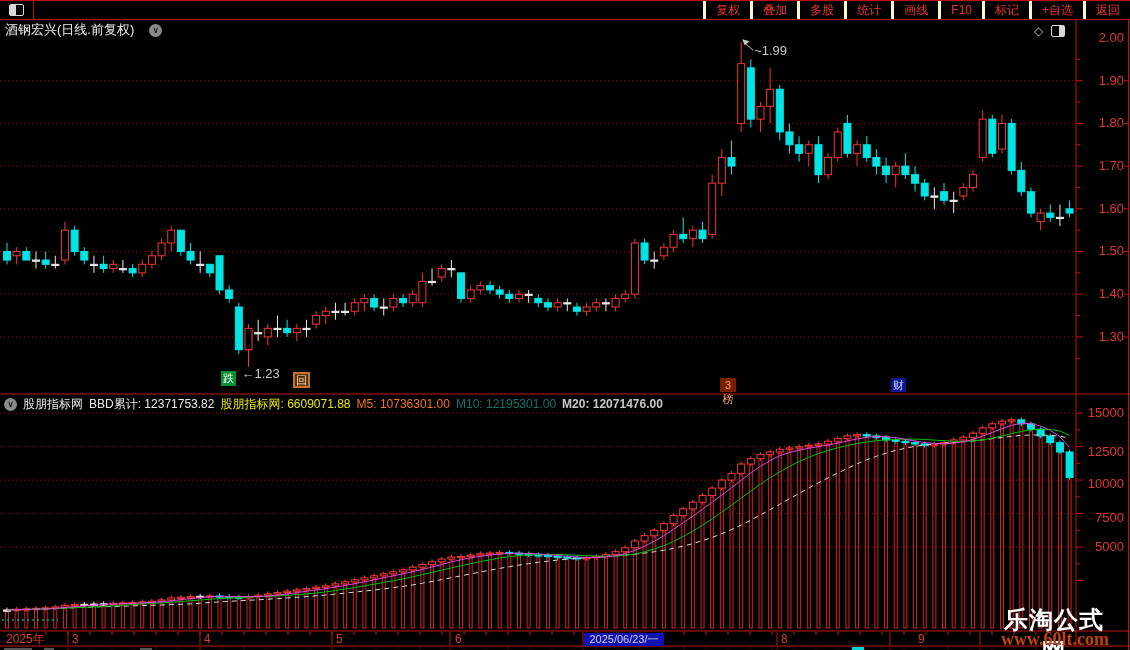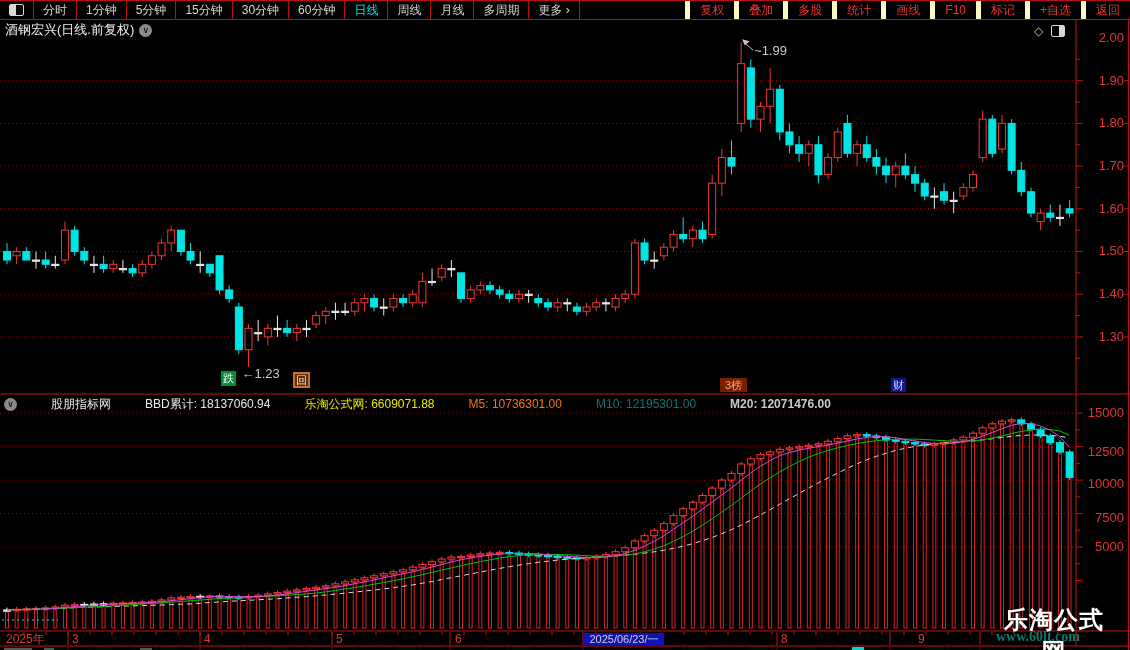--- a/index.html
+++ b/index.html
@@ -7,73 +7,60 @@
        font-family:"Liberation Sans","DejaVu Sans",sans-serif;}
   .abs{position:absolute;}
   
   #menubar{left:0;top:0;width:1130px;height:18px;background:#000;
     border-top:1px solid #b51111;border-bottom:1px solid #b51111;
     display:flex;align-items:center;font-size:12px;color:#d6d6d6;}
   .mcell{height:18px;display:flex;align-items:center;padding:0 9px;
     border-right:1px solid #b51111;white-space:nowrap;cursor:default;}
   .mcell.active{color:#00e8e8;}
   .mright{margin-left:auto;display:flex;}
-  .mright .mcell{color:#ee3333;border-left:5px solid #fef9c3;border-right:none;padding:0 10px;}
+  .mright .mcell{color:#ee3333;border-left:3px solid #fef9c3;border-right:none;padding:0 10px;}
   #app-icon{width:13px;height:10px;border:1px solid #d8d8d8;border-radius:2px;position:relative;}
   #app-icon::after{content:"";position:absolute;left:0;top:0;width:6px;height:10px;background:#d8d8d8;}
   
-  #title-row{left:5px;top:21px;color:#eeeeee;font-size:13px;display:flex;align-items:center;gap:5px;}
+  #title-row{left:5px;top:21px;color:#eeeeee;font-size:13px;display:flex;align-items:center;gap:15px;}
   .chev-circle{width:13px;height:13px;border-radius:50%;background:#8a8a8a;color:#000;
     font-size:9px;line-height:13px;text-align:center;}
   
   #corner-icons{left:1034px;top:24px;display:flex;gap:8px;align-items:center;}
   #diamond-icon{color:#b8b8b8;font-size:12px;}
   #panel-icon{width:12px;height:10px;border:1px solid #d8d8d8;border-radius:2px;position:relative;}
   #panel-icon::after{content:"";position:absolute;right:0;top:0;width:5px;height:10px;background:#d8d8d8;}
   
   #ind-header{left:0;top:396px;width:1076px;height:16px;display:flex;align-items:center;
     gap:6px;font-size:12px;padding-left:4px;}
-  #ind-header .fld{white-space:nowrap;margin-left:28px;}
+  #ind-header .fld{white-space:nowrap;}
   .f-white{color:#e8e8e8;} .f-yellow{color:#e8e800;} .f-magenta{color:#f97316;}
   .f-green{color:#0f766e;} .f-gray{color:#c8c8c8;font-weight:bold;}
   
   .chip{position:absolute;text-align:center;font-size:11px;line-height:14px;}
   #chip-die{left:221px;top:371px;width:15px;height:15px;line-height:15px;background:#009030;color:#fff;}
   #chip-hui{left:293px;top:372px;width:13px;height:12px;line-height:12px;background:#5a2e08;
     border:2px solid #c87030;color:#ffe3b3;}
-  #chip-bang{left:720px;top:378px;width:27px;height:14px;background:#7a1e00;color:#ffa478;}
+  #chip-bang{left:720px;top:378px;width:16px;height:14px;background:#7a1e00;color:#ffa478;}
   #chip-cai{left:891px;top:378px;width:15px;height:14px;background:#0d1690;color:#d2d8ff;}
   #date-chip{left:584px;top:633px;width:80px;height:13px;background:#1212b4;color:#cfcfcf;
     font-size:11px;line-height:13px;text-align:center;position:absolute;}
   
   #wm1{left:992px;top:604px;width:124px;color:#fff;font-size:24px;font-weight:bold;
     letter-spacing:1px;text-align:center;}
-  #wm2{left:996px;top:629px;width:118px;color:#0f766e;font-size:14px;font-weight:bold;
-    font-family:"Liberation Serif","DejaVu Serif",serif;text-align:left;}
+  #wm2{left:996px;top:629px;width:118px;color:#c2410c;font-size:18px;font-weight:bold;
+    font-family:"Liberation Serif","DejaVu Serif",serif;text-align:center;}
   svg{position:absolute;left:0;top:0;pointer-events:none;}
 </style>
 </head>
 <body>
 
 <div id="menubar" class="abs">
   <div class="mcell">
       <div id="app-icon"></div>
-    </div>
-  <div id="menu-left" style="display:flex;">
-      <div class="mcell">分时</div>
-      <div class="mcell">1分钟</div>
-      <div class="mcell">5分钟</div>
-      <div class="mcell">15分钟</div>
-      <div class="mcell">30分钟</div>
-      <div class="mcell">60分钟</div>
-      <div class="mcell active">日线</div>
-      <div class="mcell">周线</div>
-      <div class="mcell">月线</div>
-      <div class="mcell">多周期</div>
-      <div class="mcell">更多 ›</div>
     </div>
   <div class="mright" id="menu-right">
       <div class="mcell">复权</div>
       <div class="mcell">叠加</div>
       <div class="mcell">多股</div>
       <div class="mcell">统计</div>
       <div class="mcell">画线</div>
       <div class="mcell">F10</div>
       <div class="mcell">标记</div>
       <div class="mcell">+自选</div>
@@ -87,22 +74,22 @@
 </div>
 
 <div id="corner-icons" class="abs">
   <span id="diamond-icon">◇</span>
   <div id="panel-icon"></div>
 </div>
 
 <div id="ind-header" class="abs">
   <span class="chev-circle">∨</span>
   <span class="fld f-white">股朋指标网</span>
-  <span class="fld f-white"><span>BBD累计:</span> <span>18137060.94</span></span>
-  <span class="fld f-yellow"><span>乐淘公式网:</span> <span>6609071.88</span></span>
+  <span class="fld f-white"><span>BBD累计:</span> <span>12371753.82</span></span>
+  <span class="fld f-yellow"><span>股朋指标网:</span> <span>6609071.88</span></span>
   <span class="fld f-magenta"><span>M5:</span> <span>10736301.00</span></span>
   <span class="fld f-green"><span>M10:</span> <span>12195301.00</span></span>
   <span class="fld f-gray"><span>M20:</span> <span>12071476.00</span></span>
 </div>
 
 <svg id="chart-svg" width="1130" height="650">
     <line x1="0" y1="394" x2="1130" y2="394" stroke="#c21212"></line>
     <line x1="0" y1="631" x2="1130" y2="631" stroke="#c21212"></line>
     <line x1="0" y1="646" x2="1130" y2="646" stroke="#c21212"></line>
     <line x1="1076" y1="19" x2="1076" y2="646" stroke="#c21212"></line>

